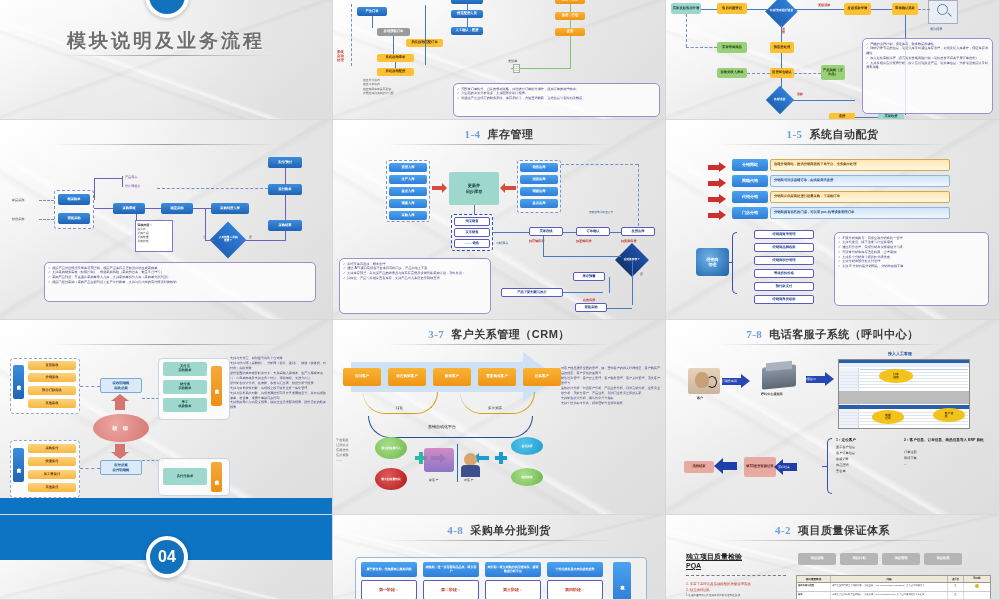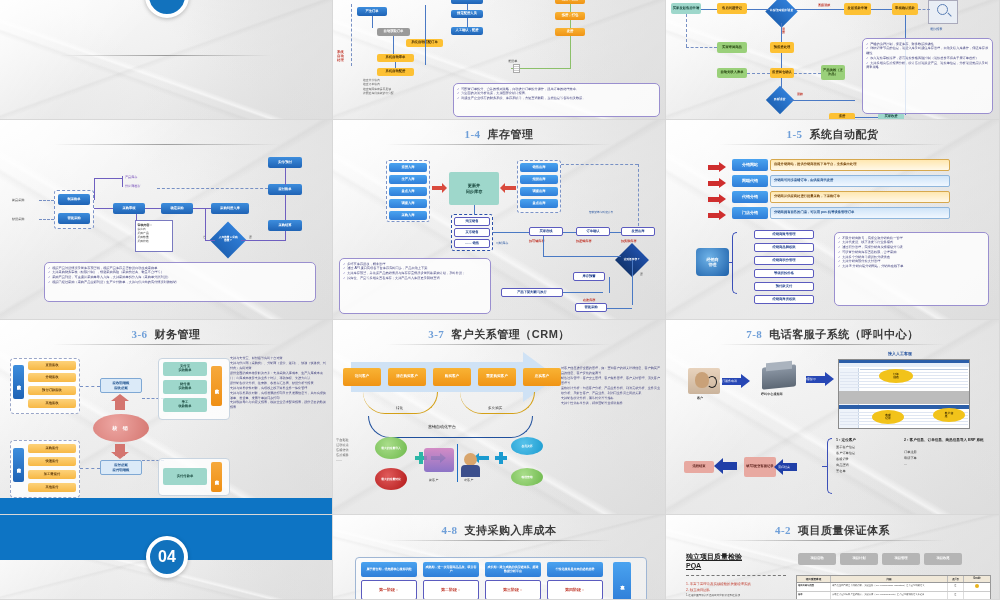--- a/index.html
+++ b/index.html
@@ -100,20 +100,21 @@
 </style>
 </head>
 <body>
 
 <div class="grid">
 
   <div class="slide">
     <div class="bg"></div>
     <div class="inner">
       <div class="circ" style="width:44px;height:44px;left:145px;top:-26px;font-size:16px;"></div>
+      <div class="cover-title">模块说明及业务流程</div>
       <div class="cover-rule"></div>
     </div>
   </div>
 
   <div class="slide">
     <div class="bg"></div>
     <div class="inner">
 
       <div class="bx blue" style="left:24px;top:7px;width:30px;height:9px;">产生订单</div>
       <div class="bx gray" style="left:44px;top:28px;width:33px;height:8px;">自动获取订单</div>
@@ -414,23 +415,20 @@
         <p>支持多个分销商等级折扣分级优惠</p>
         <p>支持分销商预付款支付管理</p>
         <p>支持 E 分销自建分销网站，分销商在线下单</p>
       </div>
     </div>
   </div>
 
   <div class="slide">
     <div class="bg"></div>
     <div class="inner">
-      <div class="sld-title">
-        <span class="num">3-6</span><span>财务管理</span>
-      </div>
       <div class="title-rule"></div>
 
       <div style="position:absolute;left:10px;top:38px;width:70px;height:56px;background:rgba(255,255,255,.8);border:.5px dashed #9aa6c8;border-radius:4px;"></div>
       <div class="bx" style="left:13px;top:45px;width:11px;height:34px;background:linear-gradient(#3d8ddd,#1f63b5);font-size:4px;">
           <span class="vtext">应收账款</span>
         </div>
       <div class="bx" style="left:28px;top:41px;width:48px;height:9px;background:linear-gradient(#fdd27a,#f7b845);color:#6b4410;">直营应收</div>
       <div class="bx" style="left:28px;top:53px;width:48px;height:9px;background:linear-gradient(#fdd27a,#f7b845);color:#6b4410;">分销应收</div>
       <div class="bx" style="left:28px;top:66px;width:48px;height:9px;background:linear-gradient(#fdd27a,#f7b845);color:#6b4410;">预付订款应收</div>
       <div class="bx" style="left:28px;top:79px;width:48px;height:9px;background:linear-gradient(#fdd27a,#f7b845);color:#6b4410;">其他应收</div>
@@ -642,21 +640,21 @@
     <div class="inner">
       <div class="band" style="top:0;height:45px;"></div>
       <div class="circ" style="width:42px;height:42px;left:146px;top:21px;font-size:16px;">04</div>
     </div>
   </div>
 
   <div class="slide">
     <div class="bg"></div>
     <div class="inner">
       <div class="sld-title" style="top:8px;">
-        <span class="num">4-8</span><span>支持采购入库成本</span>
+        <span class="num">4-8</span><span>采购单分批到货</span>
       </div>
       <div class="title-rule" style="top:25px;"></div>
 
       <div style="position:absolute;left:22px;top:42px;right:18px;bottom:-10px;border:.6px solid #9fb6d4;border-radius:4px;background:rgba(255,255,255,.5);"></div>
 
       <div class="bx blue2" style="left:28px;top:47px;width:56px;height:15px;font-size:3px;line-height:1.25;padding:0 2px;">属于磨合期，优先搭核心服务职能</div>
       <div class="bx white" style="left:28px;top:65px;width:56px;height:20px;color:#c0392b;font-size:4px;">第一阶段：</div>
 
       <div class="bx blue2" style="left:90px;top:47px;width:56px;height:15px;font-size:3px;line-height:1.25;padding:0 2px;">成熟期，进一步完善商品品质、吸引客户</div>
       <div class="bx white" style="left:90px;top:65px;width:56px;height:20px;color:#c0392b;font-size:4px;">第二阶段：</div>

